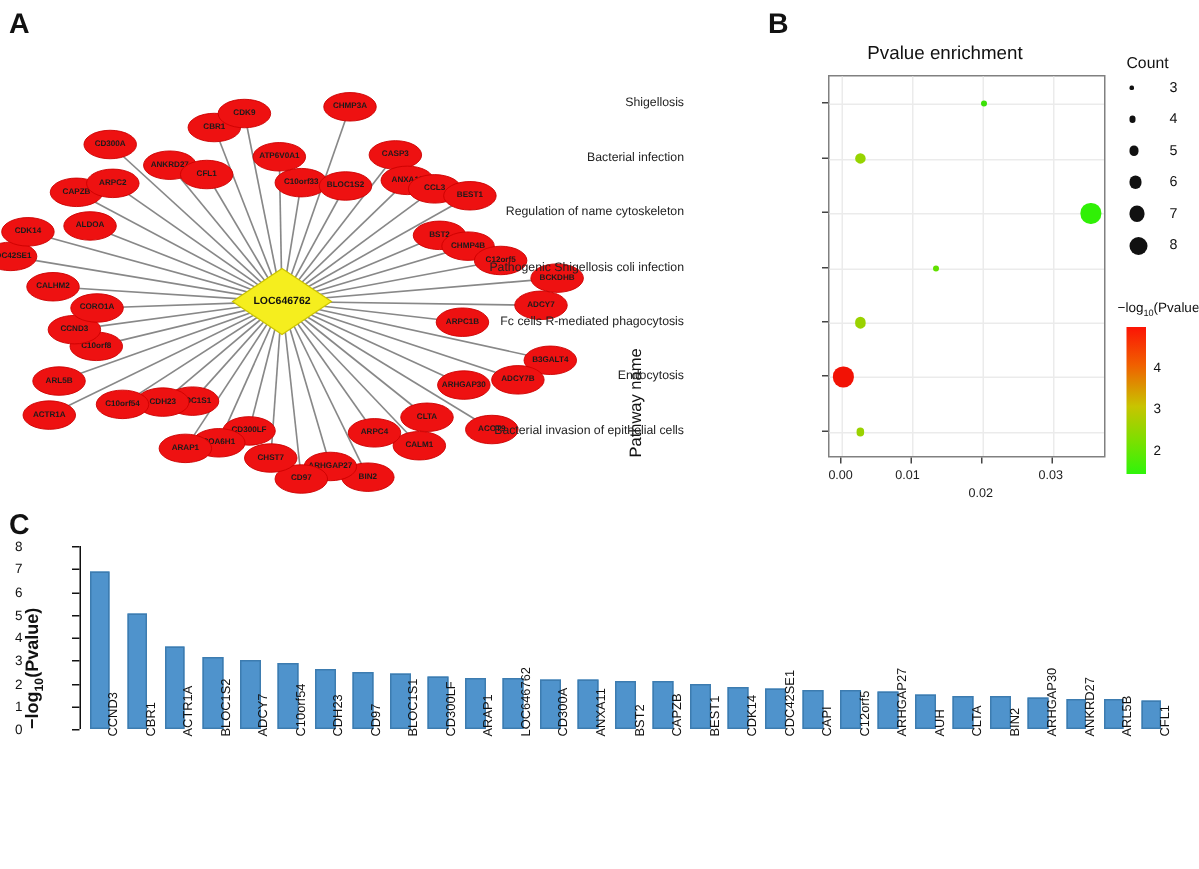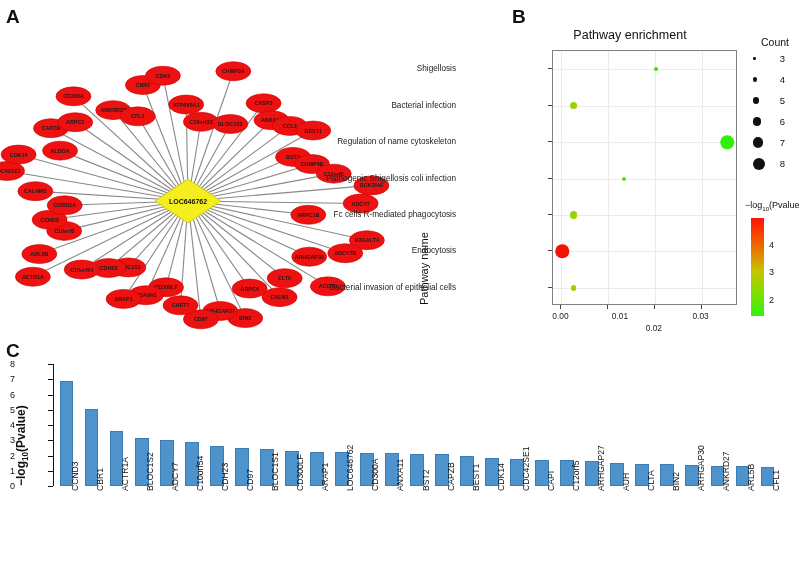--- a/index.html
+++ b/index.html
@@ -35,21 +35,21 @@
   .b-xtick{position:absolute;width:1px;height:4px;background:#444;}
   .b-xlab{position:absolute;font-size:8.4px;color:#222;transform:translateX(-50%);}
   .b-axis-x-title{position:absolute;left:152px;width:185px;text-align:center;
       font-size:10.5px;color:#111;}
   .b-axis-y-title{position:absolute;font-size:11px;color:#111;
       transform:rotate(-90deg);transform-origin:left top;white-space:nowrap;}
   .bubble{position:absolute;border-radius:50%;transform:translate(-50%,-50%);}
 
   
   #count-legend{position:absolute;left:345px;top:22px;width:54px;}
-  .count-title{font-size:10.5px;color:#111;margin-left:6px;text-align:center;}
+  .count-title{font-size:10.5px;color:#111;margin-left:6px;}
   .count-row{display:flex;align-items:center;height:21px;}
   .count-dot{background:#111;border-radius:50%;margin-left:8px;}
   .count-val{font-size:9.5px;color:#111;margin-left:auto;margin-right:14px;}
   #color-legend{position:absolute;left:345px;top:186px;width:54px;}
   .color-title{font-size:9px;color:#111;white-space:nowrap;}
   #color-bar{position:absolute;left:6px;top:18px;width:13px;height:98px;
       background:linear-gradient(to top,#2ff40a 0%,#7ae000 22%,#c8c400 46%,#f06000 74%,#fc1405 100%);}
   .color-tick-lab{position:absolute;left:24px;font-size:9px;color:#111;transform:translateY(-50%);}
 
   
@@ -313,21 +313,21 @@
       </g>
     <g id="net-hub">
         <polygon points="188,161 221,183 188,205 155,183" fill="#f5ee1e" stroke="#ccc400" stroke-width="0.8"></polygon>
         <text x="188" y="183" class="hub-label">LOC646762</text>
       </g>
   </svg>
 </div>
 
 <div class="panel-letter" id="letter-b">B</div>
 <div id="panel-b">
-  <div class="b-title">Pathway enrichment</div>
+  <div class="b-title">Pvalue enrichment</div>
   <div class="b-axis-y-title" id="b-ytitle" style="left: 18px; top: 291px;">Pathway name</div>
   <div id="b-plot">
       <div class="b-grid-h" style="top: 18.2143px;"></div>
       <div class="b-grid-h" style="top: 54.6429px;"></div>
       <div class="b-grid-h" style="top: 91.0714px;"></div>
       <div class="b-grid-h" style="top: 127.5px;"></div>
       <div class="b-grid-h" style="top: 163.929px;"></div>
       <div class="b-grid-h" style="top: 200.357px;"></div>
       <div class="b-grid-h" style="top: 236.786px;"></div>
       <div class="b-grid-v" style="left: 8.40909px;"></div>
@@ -355,21 +355,21 @@
       <div class="b-ytick" style="left: 148px; top: 199.929px;"></div>
       <div class="b-ylab" style="top: 236.357px;">Endocytosis</div>
       <div class="b-ytick" style="left: 148px; top: 236.357px;"></div>
       <div class="b-ylab" style="top: 272.786px;">Bacterial invasion of epithelial cells</div>
       <div class="b-ytick" style="left: 148px; top: 272.786px;"></div>
     </div>
   <div id="b-xlabels">
       <div class="b-xtick" style="left: 160.409px; top: 291px;"></div>
       <div class="b-xlab" style="left: 160.409px; top: 297px;">0.00</div>
       <div class="b-xtick" style="left: 207.126px; top: 291px;"></div>
-      <div class="b-xlab" style="left: 220px; top: 297px;">0.01</div>
+      <div class="b-xlab" style="left: 205px; top: 297px;">0.01</div>
       <div class="b-xtick" style="left: 253.843px; top: 291px;"></div>
       <div class="b-xlab" style="left: 253.843px; top: 297px; margin-top: 12px;">0.02</div>
       <div class="b-xtick" style="left: 300.561px; top: 291px;"></div>
       <div class="b-xlab" style="left: 300.561px; top: 297px;">0.03</div>
     </div>
 
   <div id="count-legend">
     <div class="count-title">Count</div>
     <div id="count-rows">
         <div class="count-row">

